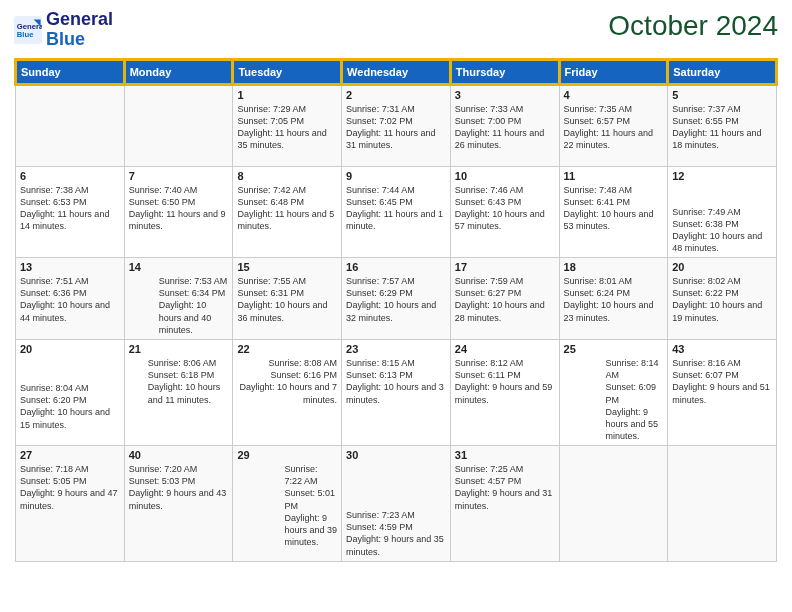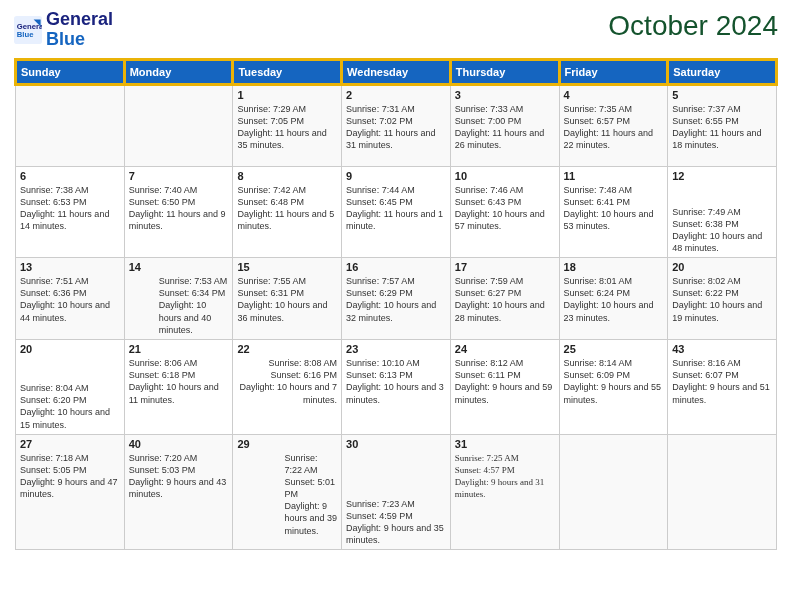--- a/index.html
+++ b/index.html
@@ -248,45 +248,45 @@
         </tr>
         <tr>
           <td>
             <span class="day-num">20</span>
             <div class="cell-text" style="white-space: pre-line; margin-top: 27px;">Sunrise: 8:04 AM
 Sunset: 6:20 PM
 Daylight: 10 hours and 15 minutes.</div>
           </td>
           <td>
             <span class="day-num">21</span>
-            <div class="cell-text" style="white-space: pre-line;">Sunrise: 8:06 AM
+            <div class="cell-text" style="white-space: pre-line; margin-left: 19px;">Sunrise: 8:06 AM
 Sunset: 6:18 PM
 Daylight: 10 hours and 11 minutes.</div>
           </td>
           <td>
             <span class="day-num">22</span>
             <div class="cell-text" style="white-space: pre-line; text-align: right;">Sunrise: 8:08 AM
 Sunset: 6:16 PM
 Daylight: 10 hours and 7 minutes.</div>
           </td>
           <td>
             <span class="day-num">23</span>
-            <div class="cell-text" style="white-space: pre-line;">Sunrise: 10:10 AM
+            <div class="cell-text" style="white-space: pre-line;">Sunrise: 8:15 AM
 Sunset: 6:13 PM
 Daylight: 10 hours and 3 minutes.</div>
           </td>
           <td>
             <span class="day-num">24</span>
             <div class="cell-text" style="white-space: pre-line;">Sunrise: 8:12 AM
 Sunset: 6:11 PM
 Daylight: 9 hours and 59 minutes.</div>
           </td>
           <td>
             <span class="day-num">25</span>
-            <div class="cell-text" style="white-space: pre-line;">Sunrise: 8:14 AM
+            <div class="cell-text" style="white-space: pre-line; margin-left: 42px;">Sunrise: 8:14 AM
 Sunset: 6:09 PM
 Daylight: 9 hours and 55 minutes.</div>
           </td>
           <td>
             <span class="day-num">43</span>
             <div class="cell-text" style="white-space: pre-line;">Sunrise: 8:16 AM
 Sunset: 6:07 PM
 Daylight: 9 hours and 51 minutes.</div>
           </td>
         </tr>
@@ -310,21 +310,21 @@
 Daylight: 9 hours and 39 minutes.</div>
           </td>
           <td>
             <span class="day-num">30</span>
             <div class="cell-text" style="white-space: pre-line; margin-top: 48px;">Sunrise: 7:23 AM
 Sunset: 4:59 PM
 Daylight: 9 hours and 35 minutes.</div>
           </td>
           <td>
             <span class="day-num">31</span>
-            <div class="cell-text" style="white-space: pre-line; font-family: Liberation Serif, serif;">Sunrise: 7:25 AM
+            <div class="cell-text" style="white-space: pre-line;">Sunrise: 7:25 AM
 Sunset: 4:57 PM
 Daylight: 9 hours and 31 minutes.</div>
           </td>
           <td></td>
           <td></td>
         </tr>
       </tbody>
   </table>
 </div>
 

